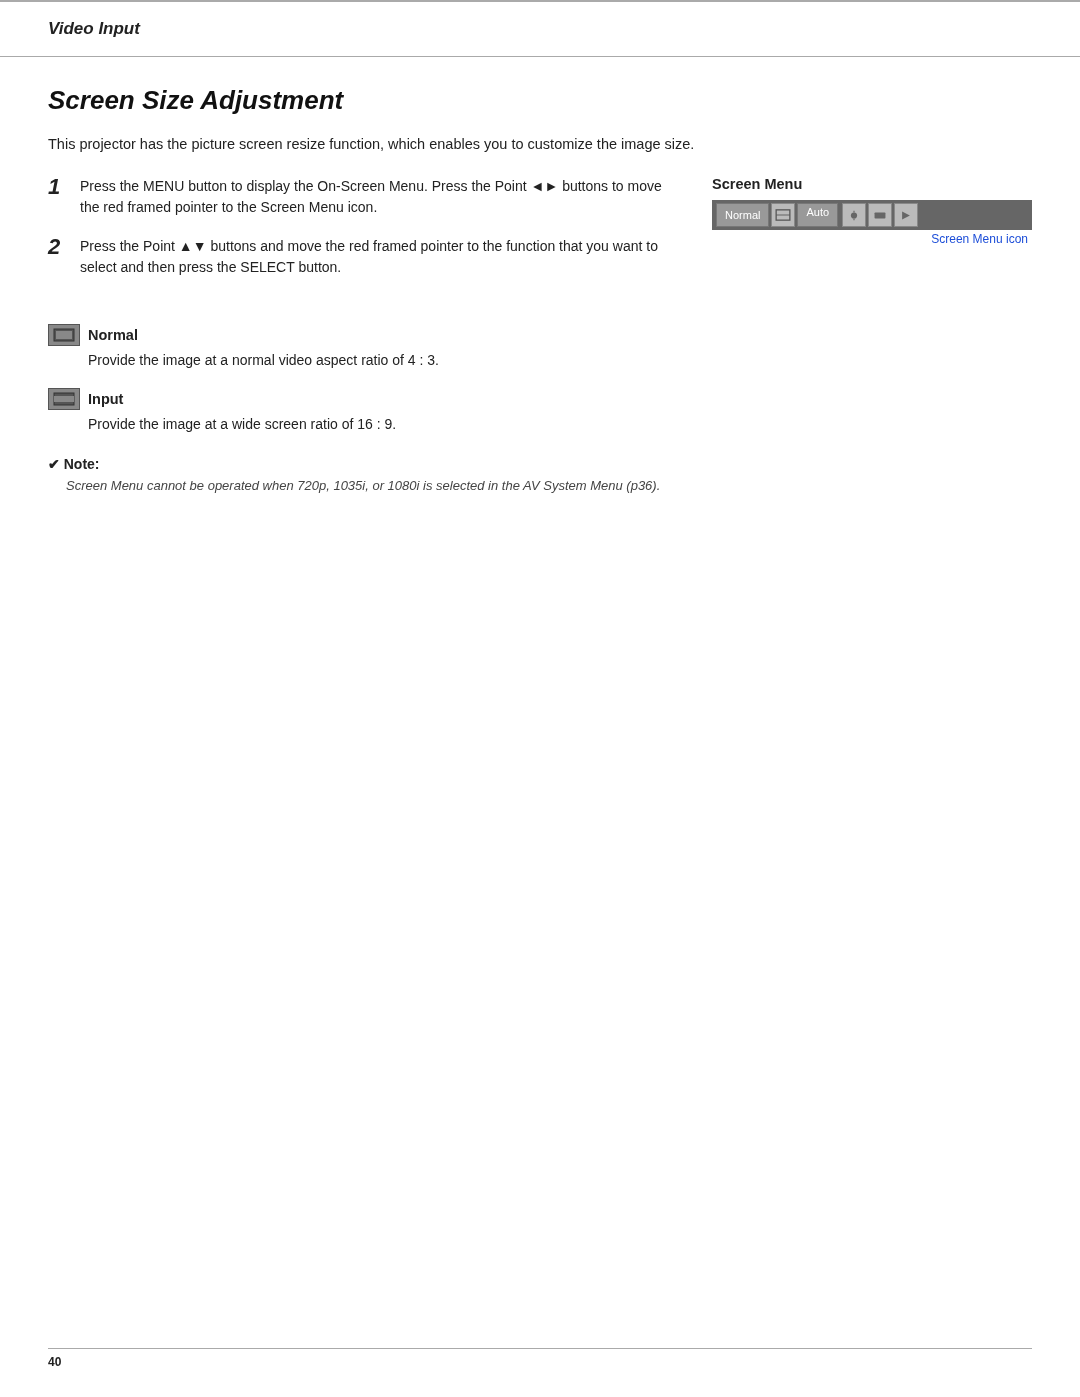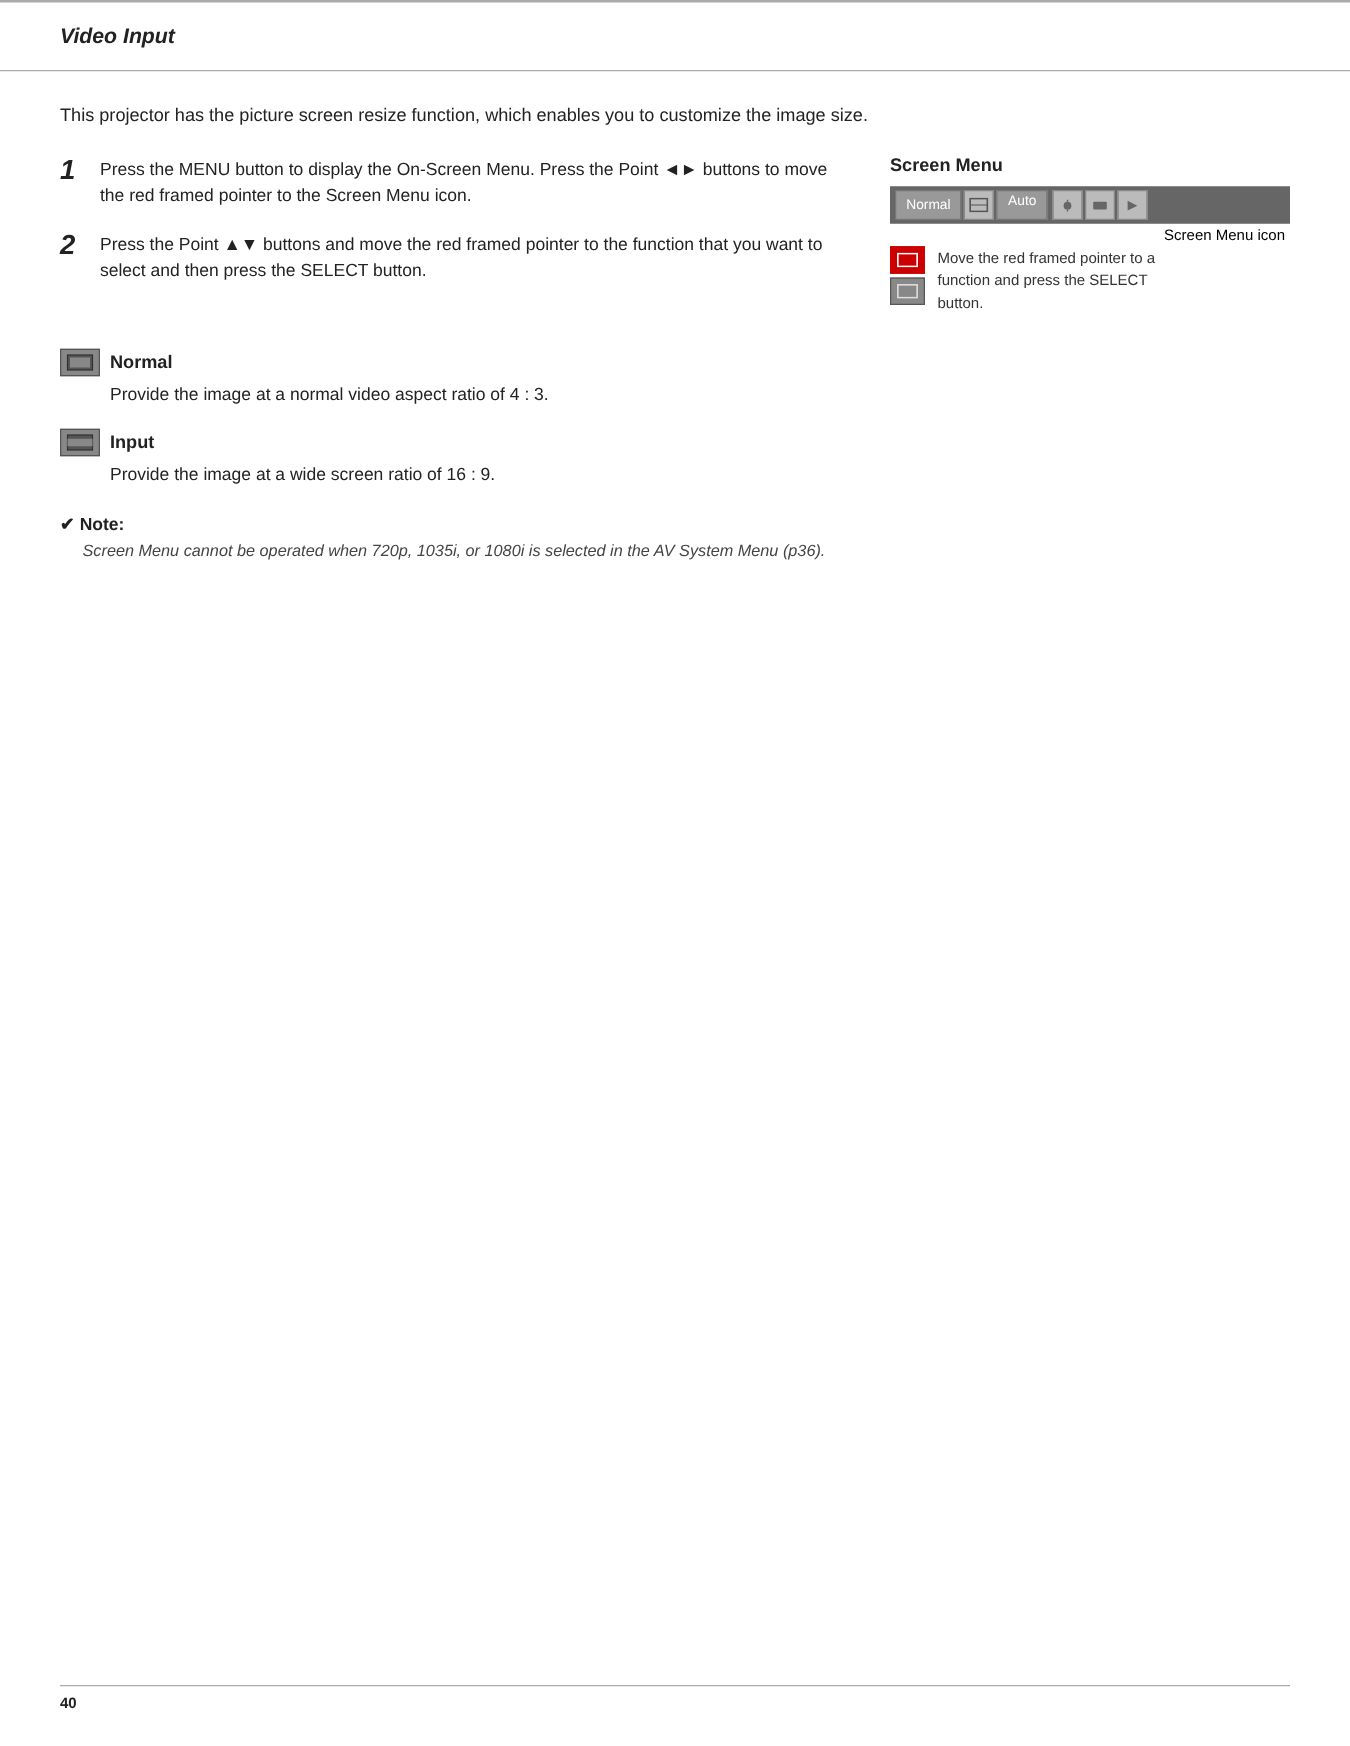--- a/index.html
+++ b/index.html
@@ -179,20 +179,21 @@
   </style>
 </head>
 <body>
 
 <div class="header-bar">
   <span class="header-title">Video Input</span>
 </div>
 
 <div class="main-content">
 
+  <div class="page-title">Screen Size Adjustment</div>
 
   <p class="intro-para">This projector has the picture screen resize function, which enables you to customize the image size.</p>
 
   <div class="two-col">
 
     <div class="col-left">
 
       <div class="step">
         <span class="step-number">1</span>
         <span class="step-text">Press the MENU button to display the On-Screen Menu.  Press the Point ◄► buttons to move the red framed pointer to the Screen Menu icon.</span>
@@ -242,40 +243,23 @@
             </div>
             <div style="width:24px; height:24px; background:#bbb; border:1px solid #888; display:flex; align-items:center; justify-content:center;">
               <svg viewBox="0 0 18 14" width="14" height="11">
                   <polygon points="4,2 14,7 4,12" fill="#666"></polygon>
                 </svg>
             </div>
           </div>
         </div>
 
         <div style="display:flex; justify-content:flex-end; margin-right:4px; margin-top:2px; margin-bottom:2px;">
-          <span style="font-size:12px; color:#000000;">Screen Menu icon</span>
+          <span style="font-size:12px; color:#1d4ed8;">Screen Menu icon</span>
         </div>
 
-        <div style="display:flex; align-items:flex-start;">
-
-          <div style="display:flex; flex-direction:column; gap:3px;">
-            <div style="width:28px; height:22px; background:#c00; border:2px solid #c00; display:flex; align-items:center; justify-content:center;">
-              <svg viewBox="0 0 20 14" width="18" height="12">
-                  <rect x="1" y="1" width="18" height="12" fill="none" stroke="#fff" stroke-width="1.5"></rect>
-                </svg>
-            </div>
-            <div style="width:28px; height:22px; background:#888; border:1px solid #555; display:flex; align-items:center; justify-content:center;">
-              <svg viewBox="0 0 20 14" width="18" height="12">
-                  <rect x="1" y="1" width="18" height="12" fill="none" stroke="#ddd" stroke-width="1.5"></rect>
-                </svg>
-            </div>
-          </div>
-
-          <div style="margin-left:10px; font-size:12px; color:#333; line-height:1.5; max-width:200px;">Move the red framed pointer to a function and press the SELECT button.</div>
-        </div>
       </div>
     </div>
 
   </div>
 
   <div class="mode-section">
     <div class="mode-header">
       <div class="mode-icon">
         <svg viewBox="0 0 22 14" width="22" height="14">
             <rect x="1" y="1" width="20" height="12" fill="#555" stroke="#333" stroke-width="1"></rect>

